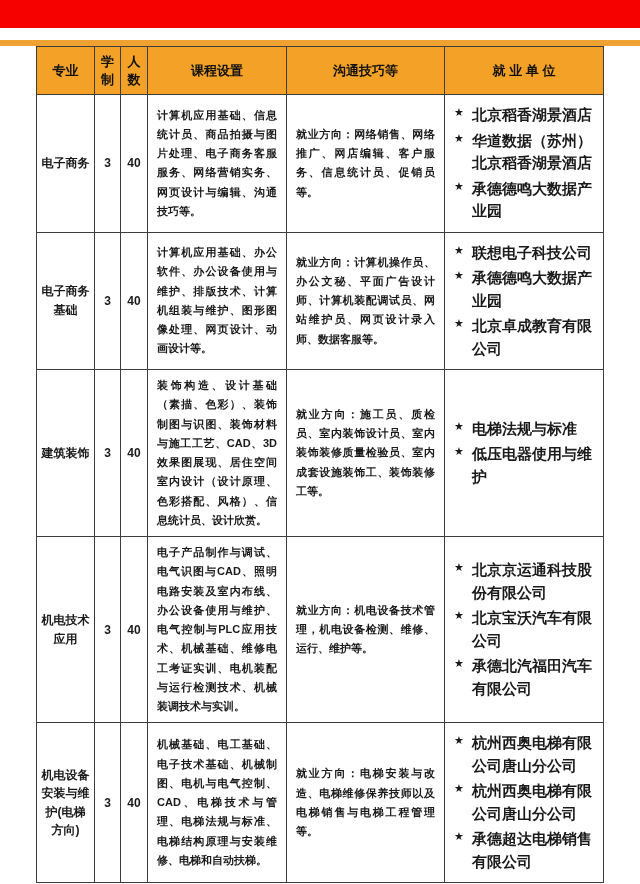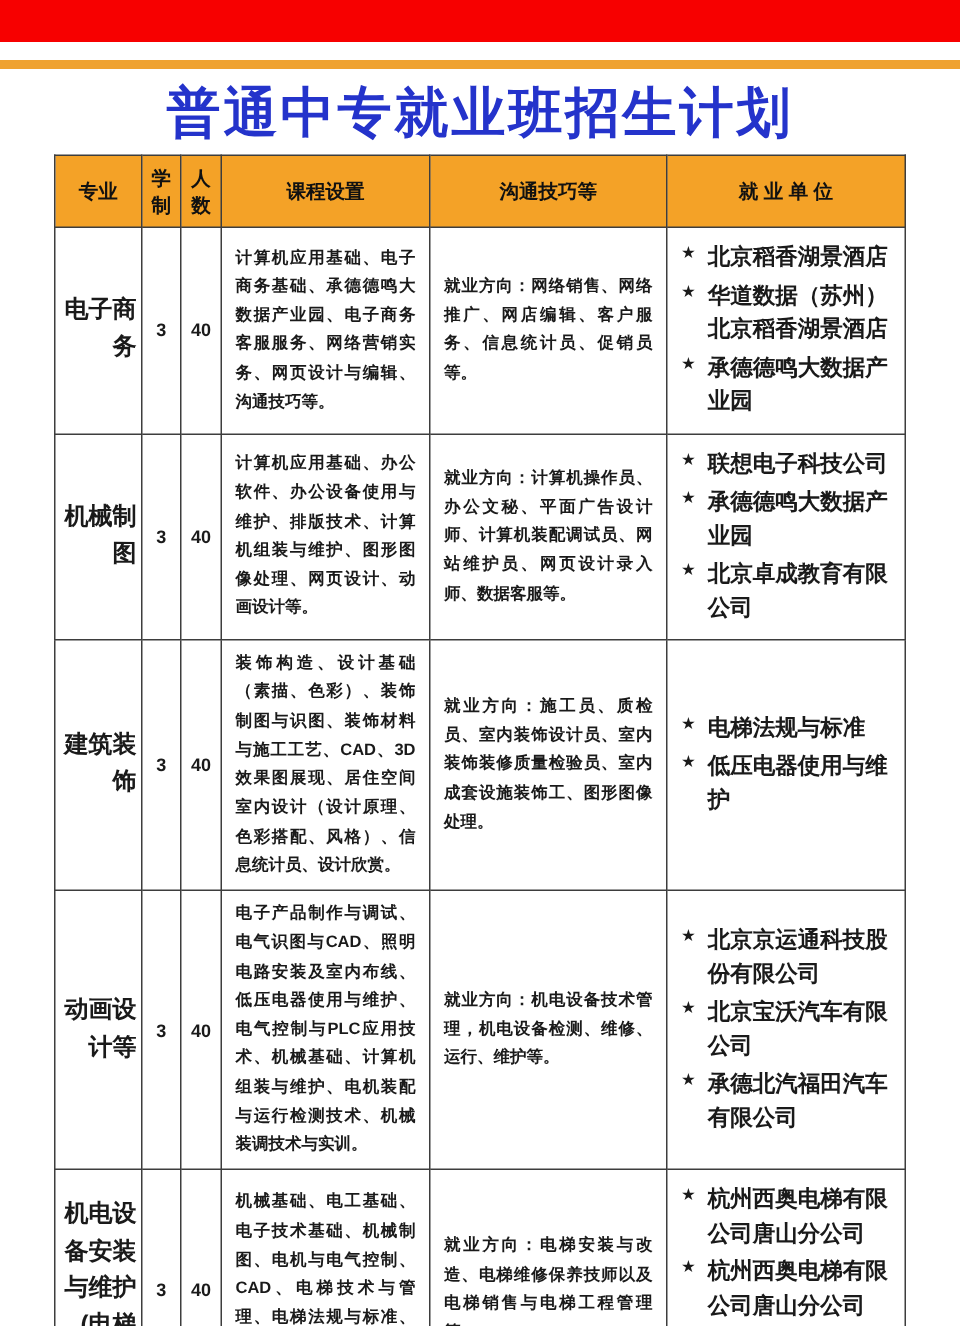--- a/index.html
+++ b/index.html
@@ -30,41 +30,40 @@
   .plan-table th {
     background: #f4a227; color: #111;
     font-size: 13px; text-align: center; padding: 2px;
   }
   tr.row-0 { height: 123px; }
   tr.row-1 { height: 117px; }
   tr.row-2 { height: 131px; }
   tr.row-3 { height: 163px; }
   tr.row-4 { height: 131px; }
   td.c-major {
-    text-align: right; vertical-align: middle;
-    font-size: 16px; line-height: 1.55; padding: 2px 3px;
+    text-align: center; vertical-align: middle;
+    font-size: 12px; line-height: 1.55; padding: 2px 3px;
   }
   td.c-num { text-align: center; vertical-align: middle; font-size: 12px; }
   td.c-courses, td.c-dir {
     vertical-align: middle;
     font-size: 11px; line-height: 1.75;
     padding: 6px 9px; text-align: justify;
   }
   td.c-emp { vertical-align: middle; padding: 6px 4px 6px 9px; }
   .emp-item { display: flex; align-items: flex-start; margin: 3px 0; }
   .star { flex: 0 0 auto; font-size: 11px; line-height: 1.5; margin-right: 8px; }
   .emp-text { font-size: 15px; line-height: 1.5; font-weight: bold; }
 </style>
 </head>
 <body>
 
 <div class="page">
   <div class="bar-red-top"></div>
   <div class="bar-orange"></div>
-  <h1 class="title">普通中专就业班招生计划</h1>
 
   <table class="plan-table">
     <colgroup>
       <col style="width:58px">
         <col style="width:26px">
         <col style="width:27px">
       <col style="width:139px">
         <col style="width:158px">
         <col style="width:159px">
     </colgroup>
@@ -76,40 +75,40 @@
         <th>课程设置</th>
         <th>沟通技巧等</th>
         <th>就 业 单 位</th>
       </tr>
     </thead>
     <tbody>
       <tr class="row-0">
         <td class="c-major">电子商务</td>
         <td class="c-num">3</td>
         <td class="c-num">40</td>
-        <td class="c-courses">计算机应用基础、电子商务基础、承德德鸣大数据产业园、电子商务客服服务、网络营销实务、网页设计与编辑、沟通技巧等。</td>
+        <td class="c-courses">计算机应用基础、信息统计员、商品拍摄与图片处理、电子商务客服服务、网络营销实务、网页设计与编辑、沟通技巧等。</td>
         <td class="c-dir">就业方向：网络销售、网络推广、网店编辑、客户服务、信息统计员、促销员等。</td>
         <td class="c-emp">
           <div class="emp-item">
             <span class="star">★</span>
             <span class="emp-text">北京稻香湖景酒店</span>
           </div>
           <div class="emp-item">
             <span class="star">★</span>
             <span class="emp-text">华道数据（苏州）北京稻香湖景酒店</span>
           </div>
           <div class="emp-item">
             <span class="star">★</span>
             <span class="emp-text">承德德鸣大数据产业园</span>
           </div>
         </td>
       </tr>
 
       <tr class="row-1">
-        <td class="c-major">机械制图</td>
+        <td class="c-major">电子商务基础</td>
         <td class="c-num">3</td>
         <td class="c-num">40</td>
         <td class="c-courses">计算机应用基础、办公软件、办公设备使用与维护、排版技术、计算机组装与维护、图形图像处理、网页设计、动画设计等。</td>
         <td class="c-dir">就业方向：计算机操作员、办公文秘、平面广告设计师、计算机装配调试员、网站维护员、网页设计录入师、数据客服等。</td>
         <td class="c-emp">
           <div class="emp-item">
             <span class="star">★</span>
             <span class="emp-text">联想电子科技公司</span>
           </div>
           <div class="emp-item">
@@ -121,38 +120,38 @@
             <span class="emp-text">北京卓成教育有限公司</span>
           </div>
         </td>
       </tr>
 
       <tr class="row-2">
         <td class="c-major">建筑装饰</td>
         <td class="c-num">3</td>
         <td class="c-num">40</td>
         <td class="c-courses">装饰构造、设计基础（素描、色彩）、装饰制图与识图、装饰材料与施工工艺、CAD、3D效果图展现、居住空间室内设计（设计原理、色彩搭配、风格）、信息统计员、设计欣赏。</td>
-        <td class="c-dir">就业方向：施工员、质检员、室内装饰设计员、室内装饰装修质量检验员、室内成套设施装饰工、图形图像处理。</td>
+        <td class="c-dir">就业方向：施工员、质检员、室内装饰设计员、室内装饰装修质量检验员、室内成套设施装饰工、装饰装修工等。</td>
         <td class="c-emp">
           <div class="emp-item">
             <span class="star">★</span>
             <span class="emp-text">电梯法规与标准</span>
           </div>
           <div class="emp-item">
             <span class="star">★</span>
             <span class="emp-text">低压电器使用与维护</span>
           </div>
         </td>
       </tr>
 
       <tr class="row-3">
-        <td class="c-major">动画设计等</td>
+        <td class="c-major">机电技术应用</td>
         <td class="c-num">3</td>
         <td class="c-num">40</td>
-        <td class="c-courses">电子产品制作与调试、电气识图与CAD、照明电路安装及室内布线、低压电器使用与维护、电气控制与PLC应用技术、机械基础、计算机组装与维护、电机装配与运行检测技术、机械装调技术与实训。</td>
+        <td class="c-courses">电子产品制作与调试、电气识图与CAD、照明电路安装及室内布线、办公设备使用与维护、电气控制与PLC应用技术、机械基础、维修电工考证实训、电机装配与运行检测技术、机械装调技术与实训。</td>
         <td class="c-dir">就业方向：机电设备技术管理，机电设备检测、维修、运行、维护等。</td>
         <td class="c-emp">
           <div class="emp-item">
             <span class="star">★</span>
             <span class="emp-text">北京京运通科技股份有限公司</span>
           </div>
           <div class="emp-item">
             <span class="star">★</span>
             <span class="emp-text">北京宝沃汽车有限公司</span>
           </div>

